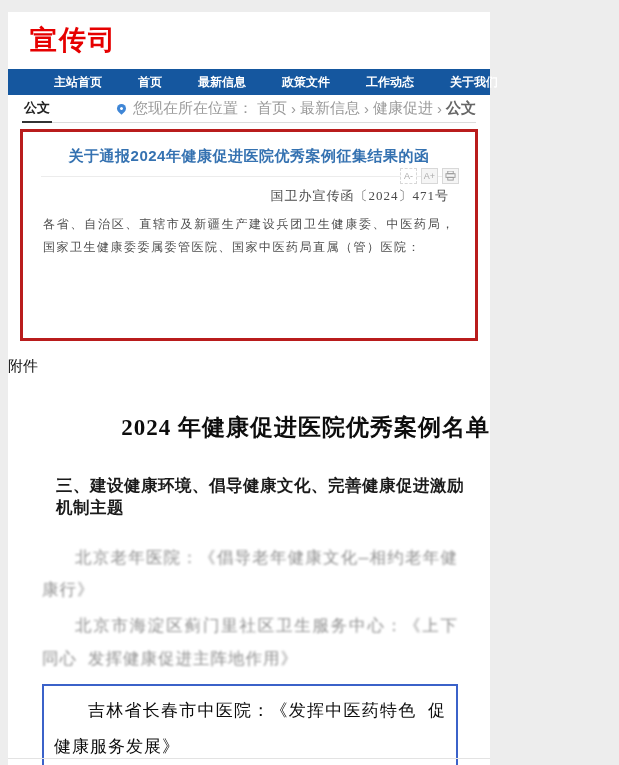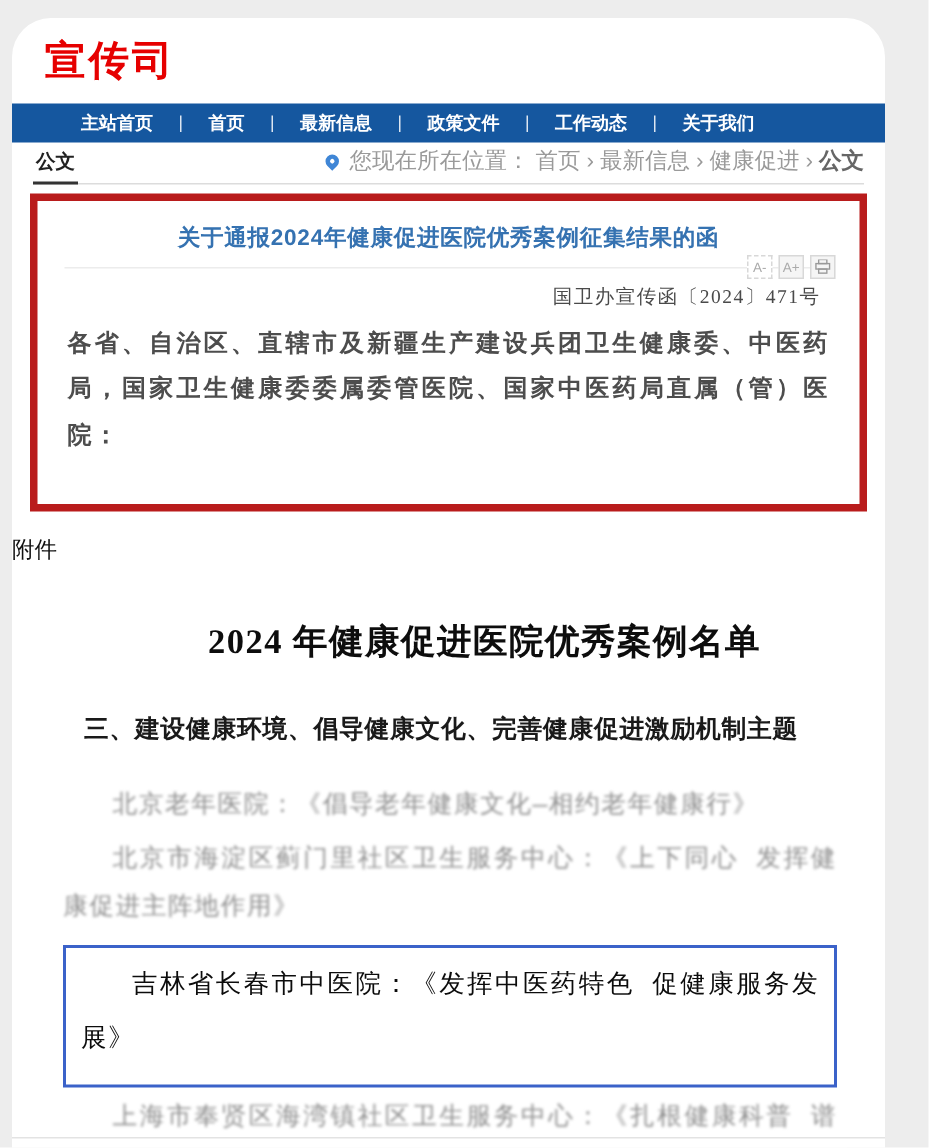--- a/index.html
+++ b/index.html
@@ -1,49 +1,49 @@
 <!DOCTYPE html>
 <html><head>
 <meta charset="utf-8">
 <style>
   * { margin:0; padding:0; box-sizing:border-box; }
   html,body { width:619px; height:765px; overflow:hidden; }
   body { background:#ededed; font-family:"Liberation Sans","DejaVu Sans",sans-serif; position:relative; }
-  .page { position:absolute; left:8px; top:12px; width:582px; height:753px; background:#ffffff;border-radius:26px; }
+  .page { position:absolute; left:8px; top:12px; width:482px; height:753px; background:#ffffff; }
 
   .logo-row { padding:10px 0 0 22px; }
   .site-logo { color:#e60000; font-size:27px; font-weight:bold; letter-spacing:2px; font-family:"Liberation Sans","DejaVu Sans",sans-serif; }
 
   .navbar { margin-top:11px; background:#15579f; height:26px; display:flex; align-items:center; padding-left:28px; }
   .nav-item { color:#ffffff; font-size:12px; font-weight:bold; padding:0 18px; cursor:pointer; white-space:nowrap; }
   .nav-sep { width:1px; height:11px; background:rgba(255,255,255,.85); }
 
-  .breadcrumb-row { margin:4px 14px 0 14px; height:24px; display:flex; align-items:center; justify-content:space-between; border-bottom:1px solid #dcdcdc; }
+  .breadcrumb-row { margin:4px 14px 0 14px; height:24px; display:flex; align-items:flex-start; justify-content:space-between; border-bottom:1px solid #dcdcdc; }
   .tab-active { font-size:13px; font-weight:bold; color:#222; border-bottom:2px solid #333; padding:0 2px 4px 2px; margin-bottom:-1px; cursor:pointer; }
   .crumbs { display:flex; align-items:center; gap:4px; font-size:15px; color:#9a9a9a; padding-bottom:6px; }
   .crumb { cursor:pointer; }
   .crumb-last { color:#666; font-weight:bold; }
   .pin { width:9px; height:9px; border-radius:50% 50% 50% 0; background:#3f86d6; transform:rotate(-45deg); margin-right:3px; position:relative; }
   .pin::after { content:""; position:absolute; left:3px; top:3px; width:3px; height:3px; border-radius:50%; background:#fff; }
 
-  .doc-box { margin:6px 12px 0 12px; border:5px solid #b91c1c; height:212px; position:relative; padding-top:15px; }
+  .doc-box { margin:6px 12px 0 12px; border:3px solid #b91c1c; height:212px; position:relative; padding-top:15px; }
   .doc-title { text-align:center; color:#3572b1; font-size:15px; font-weight:bold; letter-spacing:0.5px; }
   .meta-row { text-align:center; font-size:10px; color:#9b9b9b; margin-top:12px; }
   .meta-row span { margin:0 3px; }
   .font-tools { position:absolute; right:16px; top:36px; display:flex; gap:4px; }
   .tool-btn { width:17px; height:16px; font-size:9px; color:#aaa; background:#f5f5f5; border:1px solid #d8d8d8; display:flex; align-items:center; justify-content:center; cursor:pointer; }
   .tool-btn.dashed { border-style:dashed; background:#fff; }
   .meta-divider { border-top:1px solid #ececec; margin:10px 18px 0 18px; }
   .doc-number { text-align:right; padding-right:26px; margin-top:10px; font-family:"Liberation Serif","DejaVu Serif",serif; font-size:13px; color:#4a4a4a; letter-spacing:1px; }
-  .doc-body { padding:8px 20px 0 20px; font-family:"Liberation Serif","DejaVu Serif",serif; font-size:16px; color:#4d4d4d; line-height:1.9; letter-spacing:1.5px; text-align:justify;font-weight:bold; }
+  .doc-body { padding:8px 20px 0 20px; font-family:"Liberation Serif","DejaVu Serif",serif; font-size:12px; color:#4d4d4d; line-height:1.9; letter-spacing:1.5px; text-align:justify; }
   .doc-body p.indent { text-indent:2em; }
 
   .attachment { padding:16px 0 0 0; background:#fff; }
   .att-label { font-size:15px; color:#111; font-family:"Liberation Serif","DejaVu Serif",serif; }
-  .att-title { text-align:center; font-family:"Liberation Serif","DejaVu Serif",serif; font-size:23px; color:#0d0d0d; margin-top:36px; letter-spacing:1px; font-weight:bold;margin-left:48px; }
+  .att-title { text-align:right; font-family:"Liberation Serif","DejaVu Serif",serif; font-size:23px; color:#0d0d0d; margin-top:36px; letter-spacing:1px; font-weight:bold;margin-left:48px; }
   .att-section { margin:32px 20px 0 48px; font-size:16.5px; font-weight:bold; color:#1a1a1a; letter-spacing:0.5px; }
   .case-list { margin:24px 32px 0 34px; font-family:Liberation Mono, monospace; font-size:16.5px; line-height:1.95; letter-spacing:1px; }
   .case { text-indent:2em; color:#8f8f8f; filter:blur(1.1px); margin-top:4px; text-align:justify; }
   .case-highlight-box { border:2px solid #3b62c9; margin-top:8px; padding:8px 10px 10px 10px; }
   .case-highlight-box .case { color:#0c0c0c; filter:none; line-height:2.15; font-size:17px; margin-top:0; }
   .bottom-rule { position:absolute; left:0; right:0; bottom:6px; border-top:1px solid #e3e3e3; }
 
   .printer-svg { width:11px; height:10px; display:block; }
 </style>
 </head>

